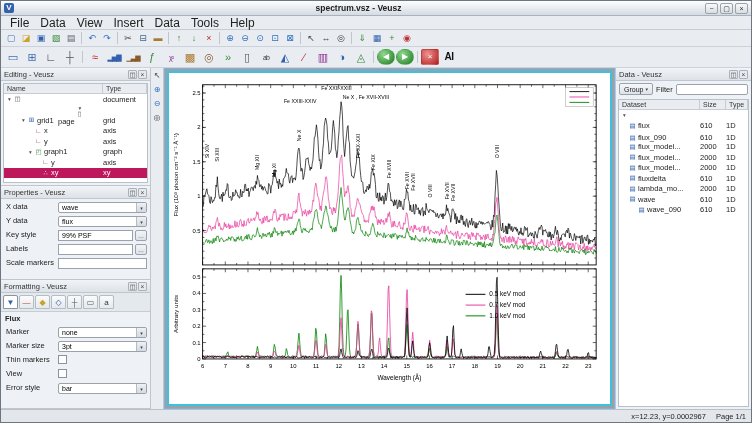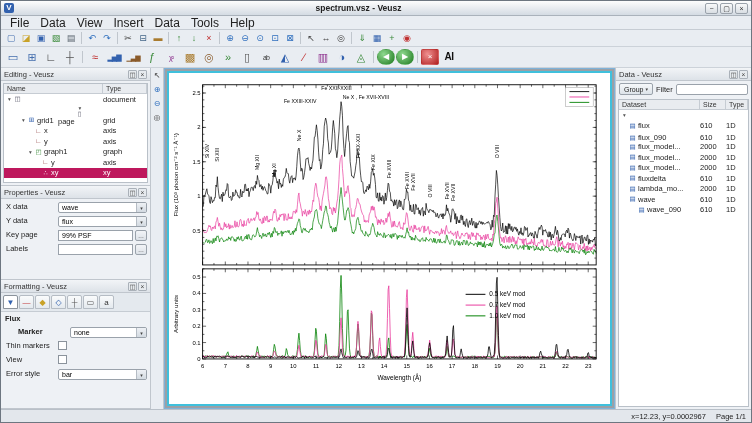--- a/index.html
+++ b/index.html
@@ -48,21 +48,21 @@
 .tr-exp{width:7px;font-size:5.5px;text-align:center;flex:none;color:#555;}
 .tree-row.sel .tr-exp{color:#fff;}
 .tr-icon{width:9px;font-size:6.5px;text-align:center;margin-right:1px;flex:none;line-height:1;}
 .tr-name{flex:1;overflow:hidden;}
 .tr-type{width:44px;flex:none;overflow:hidden;}
 .tr-size{width:26px;flex:none;}
 .tr-type2{width:22px;flex:none;}
 .fields{padding:2px 1px;}
 .prop-row{display:flex;padding:1px 2px;gap:2px;height:14px;}
 .prop-label{width:52px;font-size:7.5px;color:#222;padding-left:2px;flex:none;white-space:nowrap;overflow:hidden;}
-.prop-label.b{font-weight:bold;margin-left:12px;}
+.prop-label.b{font-weight:normal;}
 .combo{flex:1;height:11px;background:#fff;border:1px solid #9aa2ab;border-radius:2px;display:flex;align-items:center;font-size:7px;padding:0 0 0 3px;overflow:hidden;}
 .combo-val{flex:1;white-space:nowrap;overflow:hidden;}
 .combo-arrow{width:10px;height:100%;background:linear-gradient(#eef1f5,#d3dae1);border-left:1px solid #b5bcc4;text-align:center;font-size:5px;line-height:10px;color:#444;flex:none;}
 .tinput{flex:1;height:11px;background:#fff;border:1px solid #9aa2ab;font-size:7px;padding:0 3px;display:flex;align-items:center;white-space:nowrap;overflow:hidden;}
 .mini-btn{width:12px;height:11px;border:1px solid #9aa2ab;background:linear-gradient(#f2f4f7,#dde2e8);font-size:6px;text-align:center;line-height:10px;flex:none;border-radius:2px;}
 .checkbox{width:9px;height:9px;border:1px solid #8b939c;background:#fff;font-size:7px;line-height:8px;text-align:center;flex:none;}
 .fmt-tabs{display:flex;gap:1px;padding:2px;border-bottom:1px solid #c6ccd3;background:#e4e9ee;flex:none;}
 .fmt-tab{width:15px;height:14px;border:1px solid #b5bcc4;background:linear-gradient(#fafbfc,#e4e9ee);display:flex;align-items:center;justify-content:center;font-size:8px;border-radius:2px 2px 0 0;}
 .fmt-tab.active{background:#fff;border-color:#8b939c;}
 .section-label{font-size:7.5px;font-weight:bold;color:#222;padding:2px 4px 1px;}
@@ -342,28 +342,32 @@
               </span>
             </div>
             <div class="prop-row">
               <span class="prop-label">Y data</span>
               <span class="combo">
                 <span class="combo-val">flux</span>
                 <span class="combo-arrow">▾</span>
               </span>
             </div>
             <div class="prop-row">
-              <span class="prop-label">Key page</span>
+              <span class="prop-label">Key style</span>
               <span class="tinput">99% PSF</span>
               <span class="mini-btn">…</span>
             </div>
             <div class="prop-row">
               <span class="prop-label">Labels</span>
               <span class="tinput"></span>
               <span class="mini-btn">…</span>
+            </div>
+            <div class="prop-row">
+              <span class="prop-label">Scale markers</span>
+              <span class="tinput"></span>
             </div>
           </div>
       </section>
 
       <section class="panel panel-formatting">
         <div class="panel-header">
           <span class="panel-title">Formatting - Veusz</span>
           <span class="ph-btn">◫</span>
           <span class="ph-btn">×</span>
         </div>
@@ -375,20 +379,27 @@
             <span class="fmt-tab" style="color: rgb(85, 85, 85);">┼</span>
             <span class="fmt-tab" style="color: rgb(85, 85, 85);">▭</span>
             <span class="fmt-tab" style="color: rgb(51, 51, 51);">a</span>
           </div>
         <div class="section-label">Flux</div>
         <div class="fields" id="fmt-fields">
             <div class="prop-row">
               <span class="prop-label b">Marker</span>
               <span class="combo">
                 <span class="combo-val">none</span>
+                <span class="combo-arrow">▾</span>
+              </span>
+            </div>
+            <div class="prop-row">
+              <span class="prop-label">Marker size</span>
+              <span class="combo">
+                <span class="combo-val">3pt</span>
                 <span class="combo-arrow">▾</span>
               </span>
             </div>
             <div class="prop-row">
               <span class="prop-label">Thin markers</span>
               <span class="checkbox"></span>
             </div>
             <div class="prop-row">
               <span class="prop-label">View</span>
               <span class="checkbox"></span>

